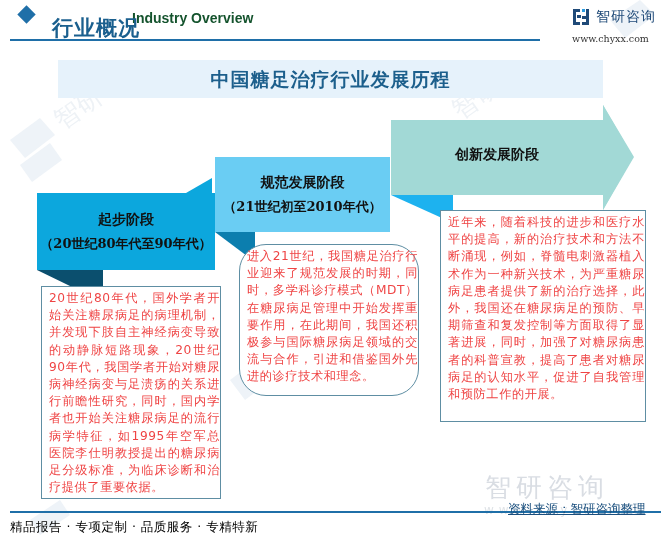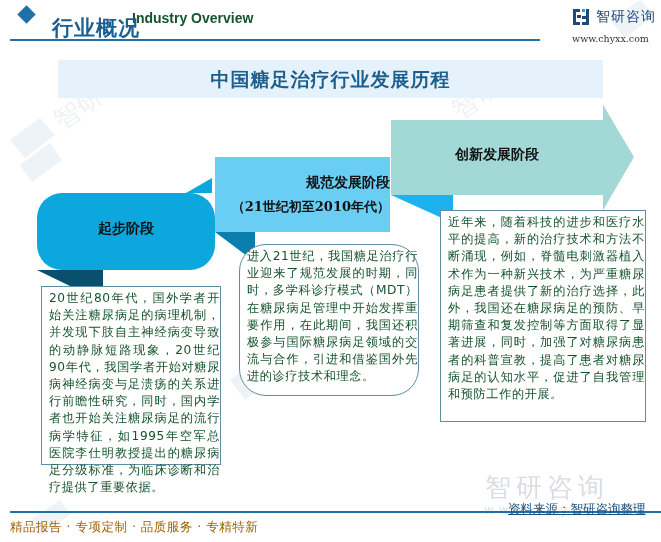--- a/index.html
+++ b/index.html
@@ -21,33 +21,33 @@
 
   
   .banner { left: 58px; top: 60px; width: 545px; height: 38px; background: #e6f2fb; }
   .banner-text { width: 100%; text-align: center; line-height: 38px; font-size: 19px; font-weight: bold; color: #1c5f8c; font-family: "DejaVu Serif", "Liberation Serif", serif; letter-spacing: 1px; }
 
   
   .stage { display: flex; flex-direction: column; align-items: center; justify-content: center; text-align: center; font-weight: bold; color: #111; font-family: "DejaVu Serif", "Liberation Serif", serif; }
   .stage .name { font-size: 14px; margin-bottom: 6px; }
   .stage .period { font-size: 13px; }
 
-  .s1 { left: 37px; top: 193px; width: 178px; height: 77px; background: #0ca7dd; border-radius: 25px; }
-  .s2 { left: 215px; top: 157px; width: 175px; height: 75px; background: #6acdf3; align-items: flex-end; }
+  .s1 { left: 37px; top: 193px; width: 178px; height: 77px; background: #0ca7dd; }
+  .s2 { left: 215px; top: 157px; width: 175px; height: 75px; background: #6acdf3; }
   .s3 { left: 391px; top: 120px; width: 212px; height: 75px; background: #a2d9d6; }
 
   
-  .tbox { border: 1.5px solid #5e8ea3; background: #fff; font-size: 12.2px; line-height: 17.2px; color: #14532d; padding: 3px 0 4px 7px; box-sizing: border-box; text-align: justify; letter-spacing: 0.6px; }
-  .b1 { left: 41px; top: 286px; width: 180px; height: 179px; }
+  .tbox { border: 1.5px solid #5e8ea3; background: #fff; font-size: 12.2px; line-height: 17.2px; color: #ef4444; padding: 3px 0 4px 7px; box-sizing: border-box; text-align: justify; letter-spacing: 0.6px; }
+  .b1 { left: 41px; top: 286px; width: 180px; height: 213px; }
   .b2 { left: 239px; top: 244px; width: 180px; height: 152px; border-radius: 27px; }
   .b3 { left: 440px; top: 210px; width: 206px; height: 212px; }
 
   
   .ftr-line { left: 10px; top: 511px; width: 651px; height: 1.5px; background: #1f6fa8; }
-  .ftr-left { left: 10px; top: 519px; font-size: 12.5px; color: #a16207; letter-spacing: 0.5px; }
+  .ftr-left { left: 10px; top: 519px; font-size: 12.5px; color: #000000; letter-spacing: 0.5px; }
   .src-text { left: 508px; top: 501px; font-size: 12.5px; color: #1a4f7e; text-decoration: underline; }
   .wm-big { left: 485px; top: 470px; font-size: 26px; color: #d9dde3; letter-spacing: 5px; }
   .wm-url { left: 484px; top: 503px; font-size: 12px; color: #dfe3e7; letter-spacing: 5px; }
 </style>
 </head>
 <body>
 
 <svg class="abs" style="left:0;top:0;" width="661" height="542">
   <g fill="#eef3f8">
     <polygon points="10,140 40,118 55,135 25,158"></polygon>
@@ -92,20 +92,21 @@
   <polygon points="215,232 255,232 255,262" fill="#0c7eae"></polygon>
 
   <polygon points="391,195 453,195 453,223" fill="#1db2ef"></polygon>
 
   <polygon points="603,105 603,120 603,195 603,210 633,157" fill="#a2d9d6"></polygon>
   <rect x="560" y="105" width="43" height="15" fill="#a2d9d6" opacity="0"></rect>
 </svg>
 
 <div class="abs stage s1">
   <div class="name">起步阶段</div>
+  <div class="period">（20世纪80年代至90年代）</div>
 </div>
 
 <div class="abs stage s2">
   <div class="name">规范发展阶段</div>
   <div class="period">（21世纪初至2010年代）</div>
 </div>
 
 <div class="abs stage s3">
   <div class="name">创新发展阶段</div>
 </div>

